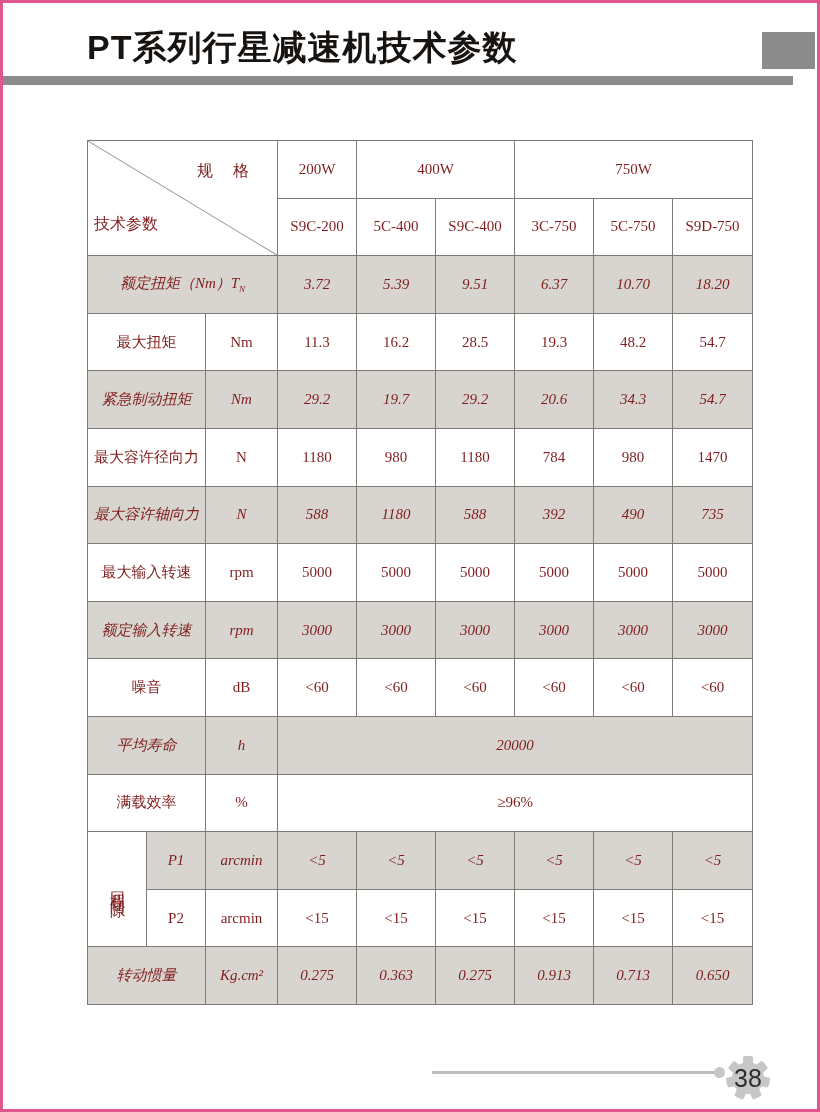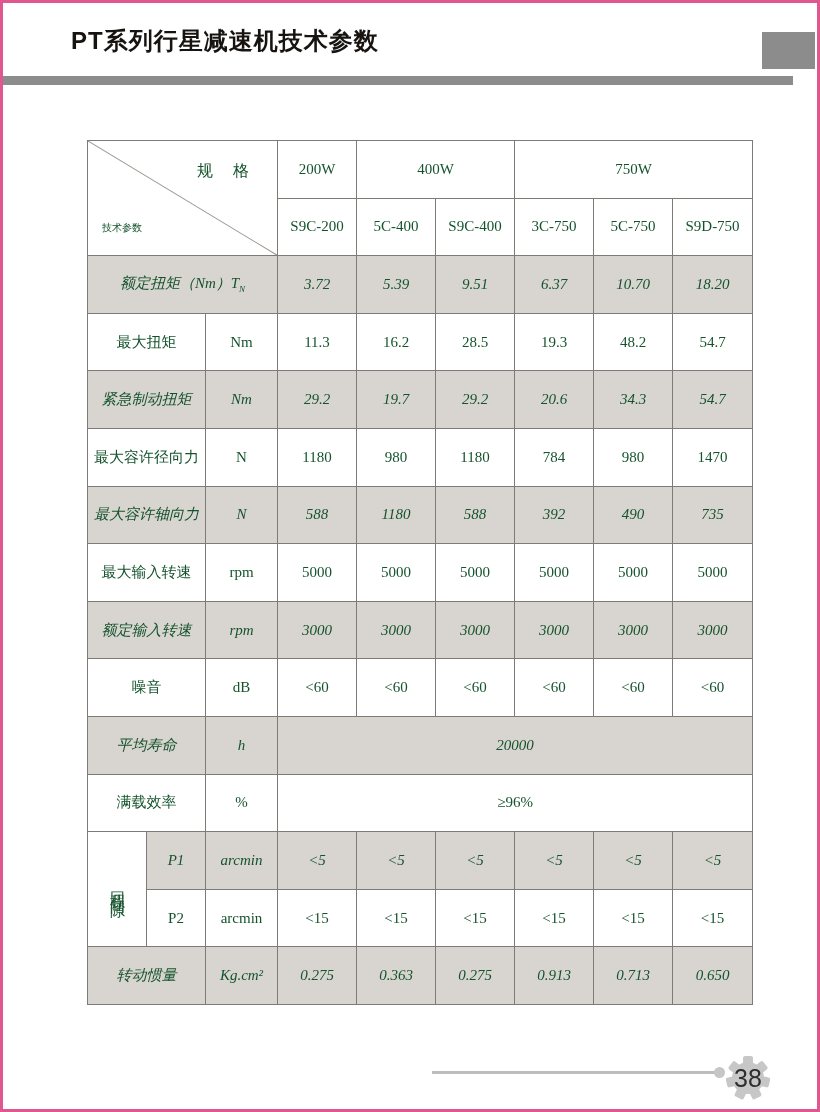--- a/index.html
+++ b/index.html
@@ -3,41 +3,41 @@
 <meta charset="utf-8">
 <style>
   * { margin:0; padding:0; box-sizing:border-box; }
   body { background:#ffffff; }
   .page {
     position:relative; width:820px; height:1112px; background:#ffffff;
     border:3px solid #e0568f; overflow:hidden;
     font-family:"Liberation Sans", sans-serif; color:#171310;
   }
   .page-title {
-    position:absolute; left:68px; top:22px;
-    font-size:24px; font-weight:bold; letter-spacing:1px; color:#171310;
+    position:absolute; left:84px; top:22px;
+    font-size:34px; font-weight:bold; letter-spacing:1px; color:#171310;
     font-family:"Liberation Sans", sans-serif;
   }
   .accent-square { position:absolute; right:2px; top:29px; width:53px; height:37px; background:#8c8c8c; }
   .title-bar { position:absolute; left:0; top:73px; width:790px; height:9px; background:#8c8c8c; }
 
   table.spec {
     position:absolute; left:84px; top:137px; width:665px;
     border-collapse:collapse; table-layout:fixed;
-    font-family:"Liberation Serif", serif; color:#14532d;border-radius:29px;
+    font-family:"Liberation Serif", serif; color:#7f1d1d;border-radius:29px;
   }
   table.spec td {
     border:1px solid #7e7a75; text-align:center; vertical-align:middle;
     height:57.6px; padding:0; font-size:15px; overflow:hidden;
   }
   td.g { background:#d8d4cf;font-style:italic; }
   td.corner { position:relative; background:#ffffff; }
   .corner svg.diag { position:absolute; left:0; top:0; width:100%; height:100%; }
   .corner-tr { position:absolute; top:20px; right:26px; font-size:16px; letter-spacing:2px; }
-  .corner-bl { position:absolute; bottom:20px; left:14px; font-size:10px; }
+  .corner-bl { position:absolute; bottom:20px; left:6px; font-size:16px; }
   .power { font-size:15px; }
   .model { font-size:15px; }
   .plabel { font-size:15px; }
   .unit { font-size:14px; }
   .val { font-size:15px; }
   sub.tsub { font-size:9px; }
   .vtext {
     writing-mode:vertical-rl; text-orientation:upright;
     letter-spacing:4px; font-size:15px; display:inline-block;
   }

